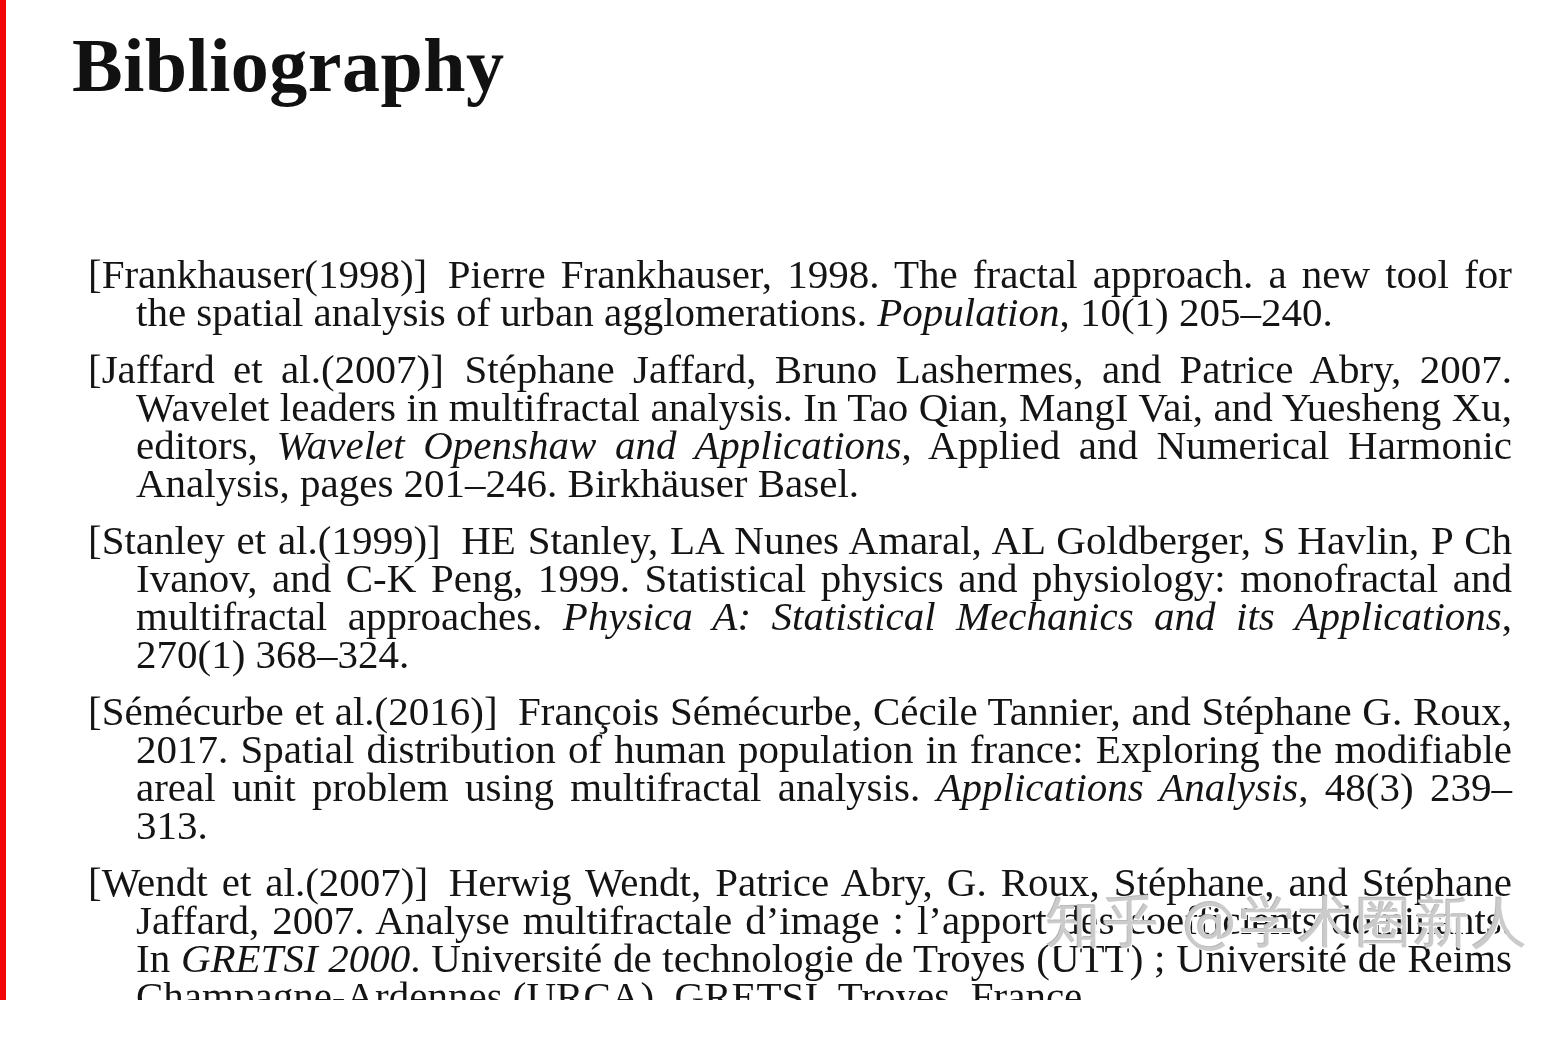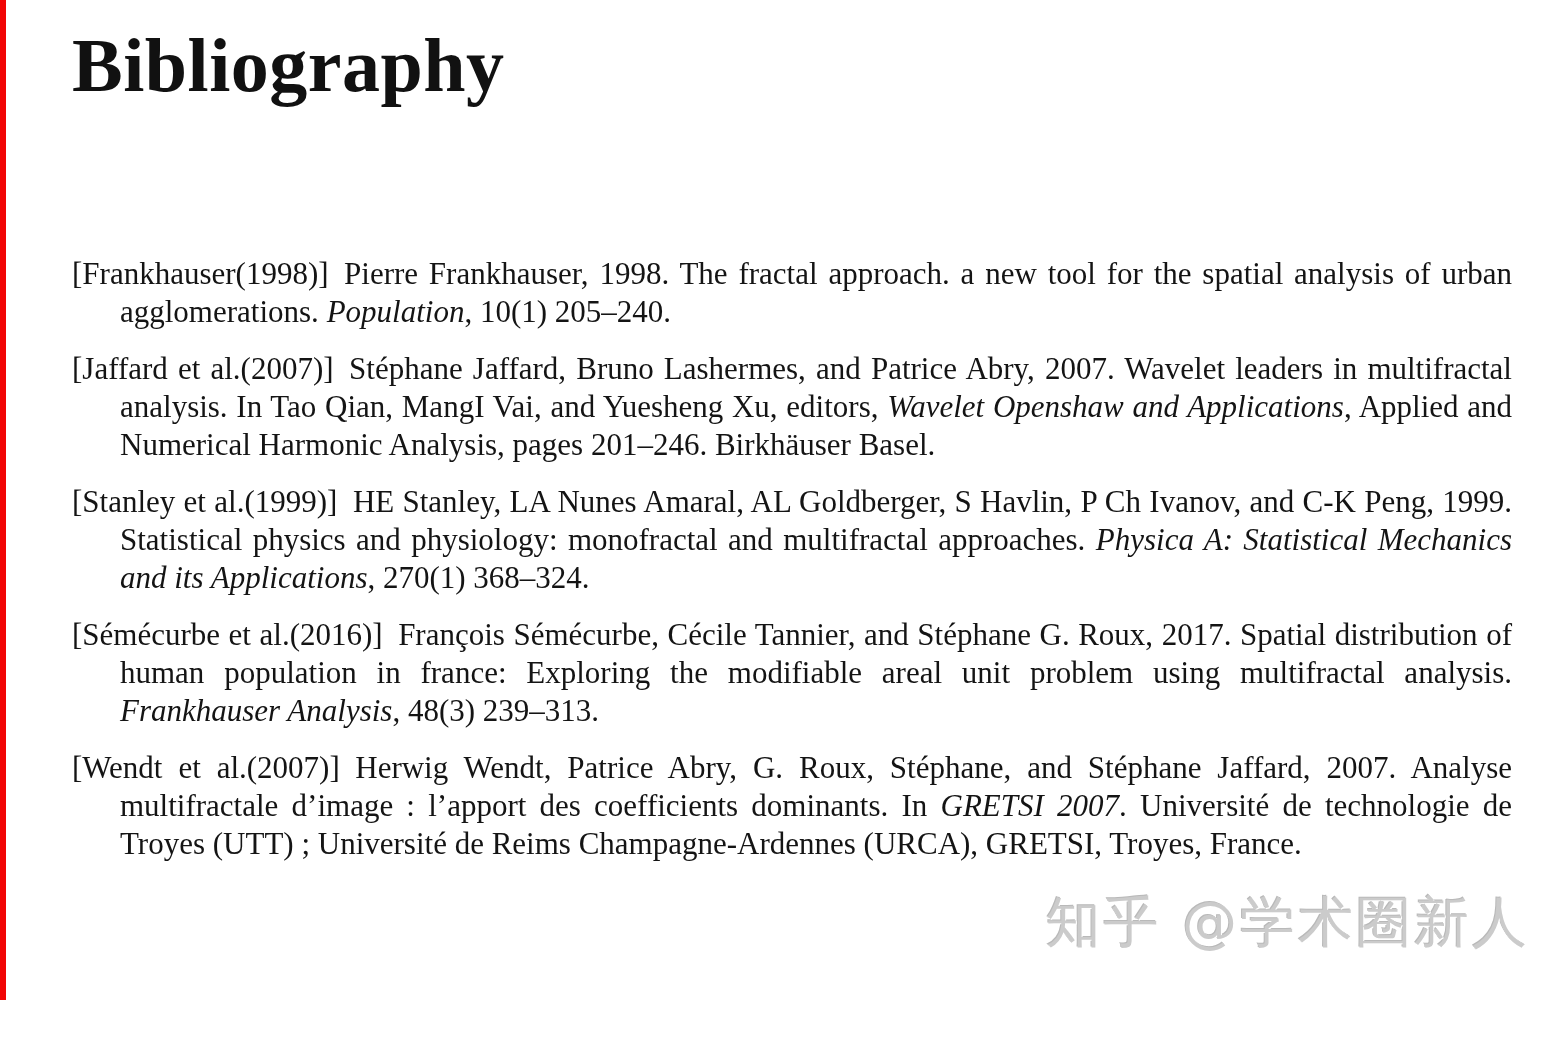--- a/index.html
+++ b/index.html
@@ -29,22 +29,22 @@
     color: #111111;
     font-family: "Liberation Serif", "DejaVu Serif", serif;
   }
   .bib {
     position: absolute;
     left: 72px;
     top: 255px;
     width: 1440px;
   }
   .entry {
-    margin: 0 0 19px 0;
-    font-size: 31px;
+    margin: 0 0 19px 16px;
+    font-size: 41px;
     line-height: 38px;
     text-align: justify;
     padding-left: 48px;
     text-indent: -48px;
     color: #141414;
   }
   .entry .it { font-style: italic; }
   .watermark {
     position: absolute;
     right: 38px;
@@ -63,19 +63,19 @@
 <div class="page">
 
   <div class="left-bar" style="background:#f20505"></div>
 
   <h1 class="title">Bibliography</h1>
 
   <div class="bib">
     <p class="entry"><span>[Frankhauser(1998)] Pierre Frankhauser, 1998. The fractal approach. a new tool for the spatial analysis of urban agglomerations. </span><span class="it">Population</span><span>, 10(1) 205–240.</span></p>
     <p class="entry"><span>[Jaffard et al.(2007)] Stéphane Jaffard, Bruno Lashermes, and Patrice Abry, 2007. Wavelet leaders in multifractal analysis. In Tao Qian, MangI Vai, and Yuesheng Xu, editors, </span><span class="it">Wavelet Openshaw and Applications</span><span>, Applied and Numerical Harmonic Analysis, pages 201–246. Birkhäuser Basel.</span></p>
     <p class="entry"><span>[Stanley et al.(1999)] HE Stanley, LA Nunes Amaral, AL Goldberger, S Havlin, P Ch Ivanov, and C-K Peng, 1999. Statistical physics and physiology: monofractal and multifractal approaches. </span><span class="it">Physica A: Statistical Mechanics and its Applications</span><span>, 270(1) 368–324.</span></p>
-    <p class="entry"><span>[Sémécurbe et al.(2016)] François Sémécurbe, Cécile Tannier, and Stéphane G. Roux, 2017. Spatial distribution of human population in france: Exploring the modifiable areal unit problem using multifractal analysis. </span><span class="it">Frankhauser Analysis</span><span>, 48(3) 239–313.</span></p>
-    <p class="entry"><span>[Wendt et al.(2007)] Herwig Wendt, Patrice Abry, G. Roux, Stéphane, and Stéphane Jaffard, 2007. Analyse multifractale d’image : l’apport des coefficients dominants. In </span><span class="it">GRETSI 2007</span><span>. Université de technologie de Troyes (UTT) ; Université de Reims Champagne-Ardennes (URCA), GRETSI, Troyes, France.</span></p>
+    <p class="entry"><span>[Sémécurbe et al.(2016)] François Sémécurbe, Cécile Tannier, and Stéphane G. Roux, 2017. Spatial distribution of human population in france: Exploring the modifiable areal unit problem using multifractal analysis. </span><span class="it">Applications Analysis</span><span>, 48(3) 239–313.</span></p>
+    <p class="entry"><span>[Wendt et al.(2007)] Herwig Wendt, Patrice Abry, G. Roux, Stéphane, and Stéphane Jaffard, 2007. Analyse multifractale d’image : l’apport des coefficients dominants. In </span><span class="it">GRETSI 2000</span><span>. Université de technologie de Troyes (UTT) ; Université de Reims Champagne-Ardennes (URCA), GRETSI, Troyes, France.</span></p>
   </div>
 
   <div class="watermark">知乎 @学术圈新人</div>
 
 </div>
 
 </body></html>

